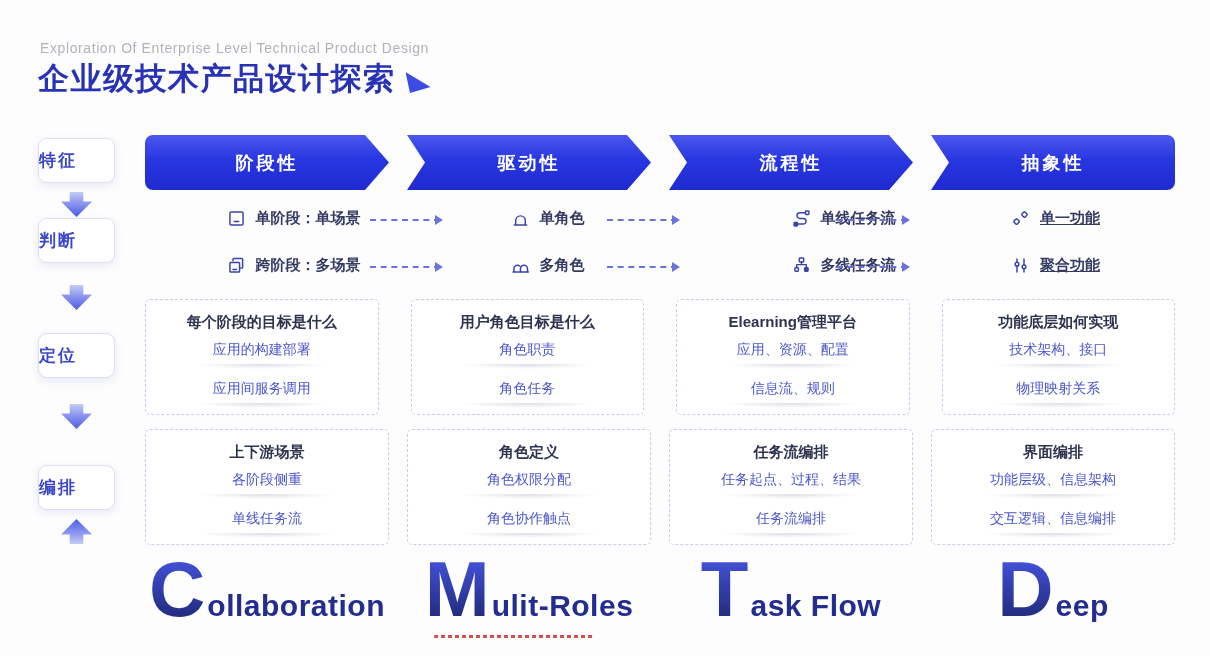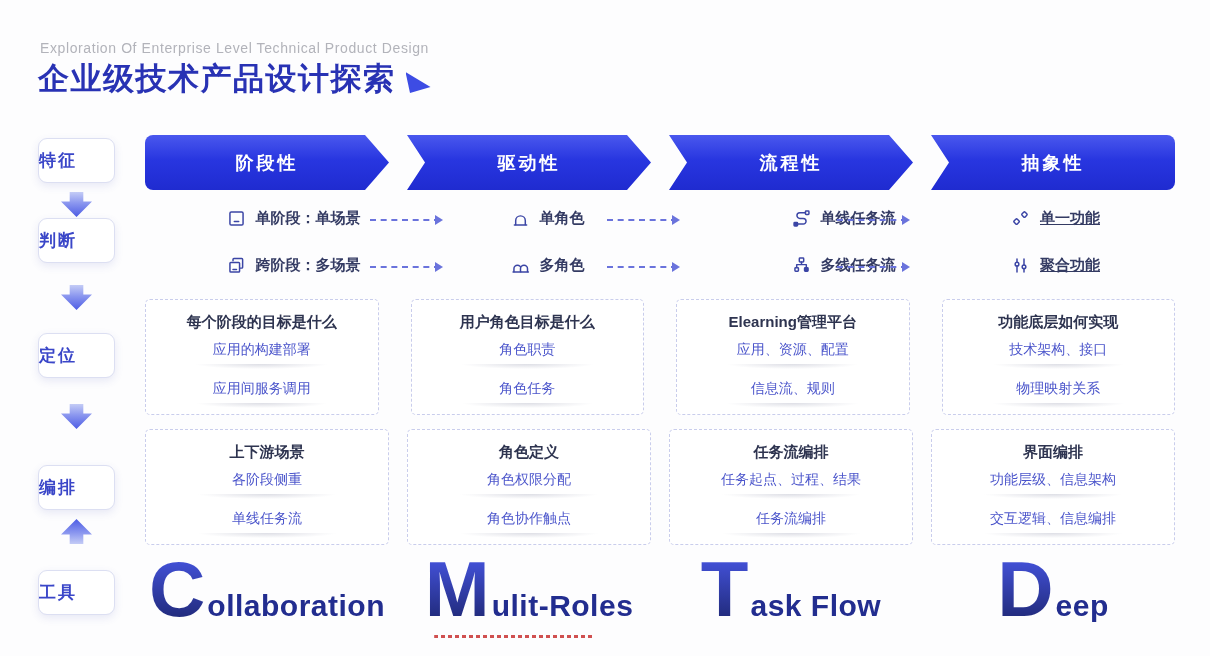--- a/index.html
+++ b/index.html
@@ -138,23 +138,20 @@
     </div>
   <div class="side-arrow down sa-2"></div>
   <div class="side-box sb-3">
       <span>定位</span>
     </div>
   <div class="side-arrow down sa-3"></div>
   <div class="side-box sb-4">
       <span>编排</span>
     </div>
   <div class="side-arrow up sa-4"></div>
-  <div class="side-box sb-5">
-      <span>工具</span>
-    </div>
 
   <div class="main">
 
     <div class="col-grid headers">
       <div class="col-header hdr-point hdr-first">阶段性</div>
       <div class="col-header hdr-notch-point">驱动性</div>
       <div class="col-header hdr-notch-point">流程性</div>
       <div class="col-header hdr-last">抽象性</div>
     </div>
 

